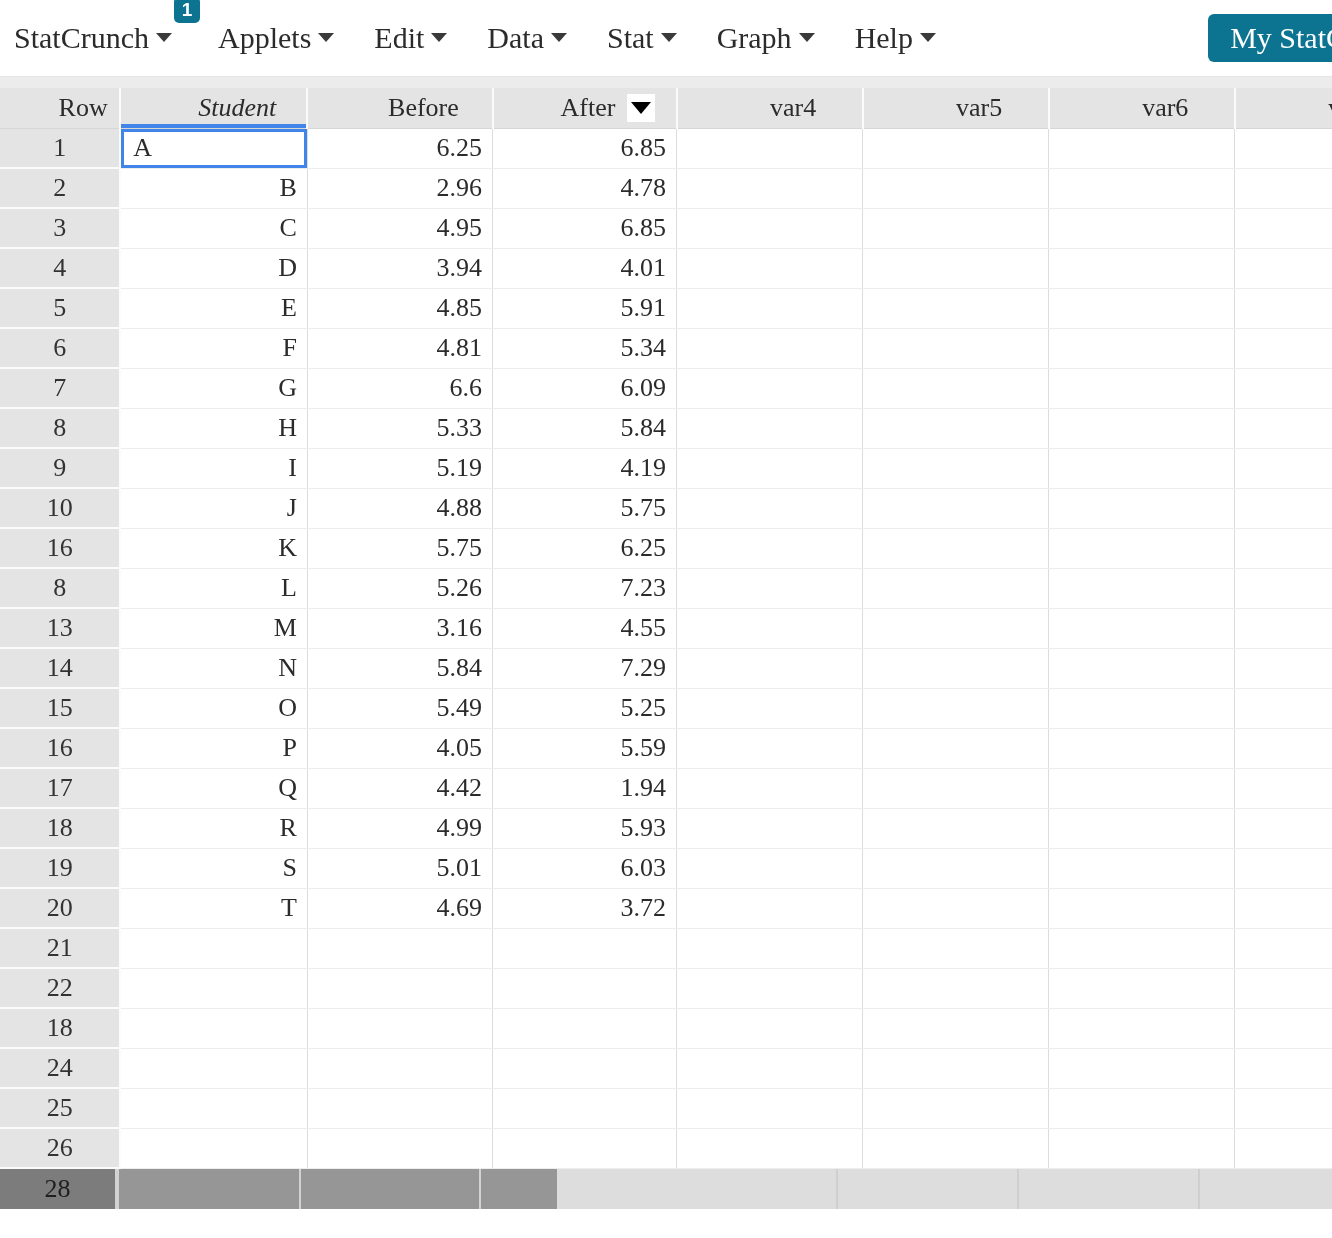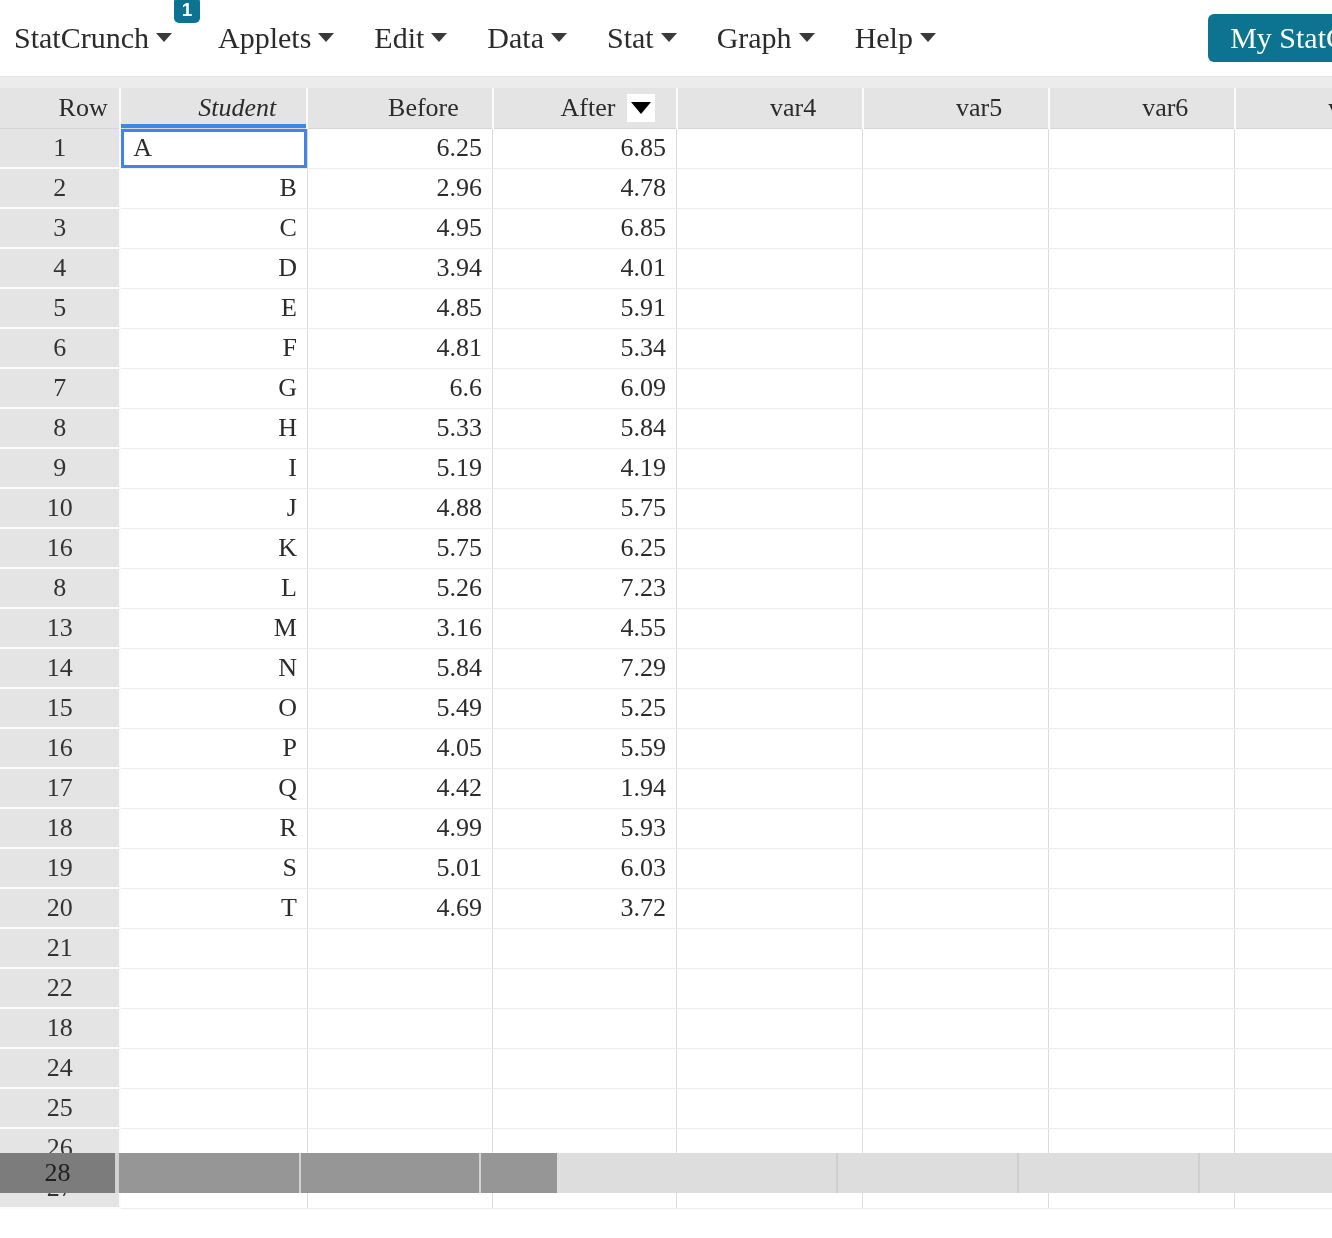--- a/index.html
+++ b/index.html
@@ -156,21 +156,21 @@
     text-align: left;
     padding-left: 12px;
     box-shadow: inset 0 0 0 3px #4285e8;
     border-right: 1px solid #dcdcdc;
   }
 
   
   #hscroll {
     position: absolute;
     left: 0;
-    bottom: 16px;
+    bottom: 0;
     width: 1332px;
     height: 40px;
     background: #a16207;
     display: flex;
     align-items: stretch;
     pointer-events: auto;
   }
   #hscroll .sb-rowhdr {
     width: 117px;
     background: #7c7c7c;

